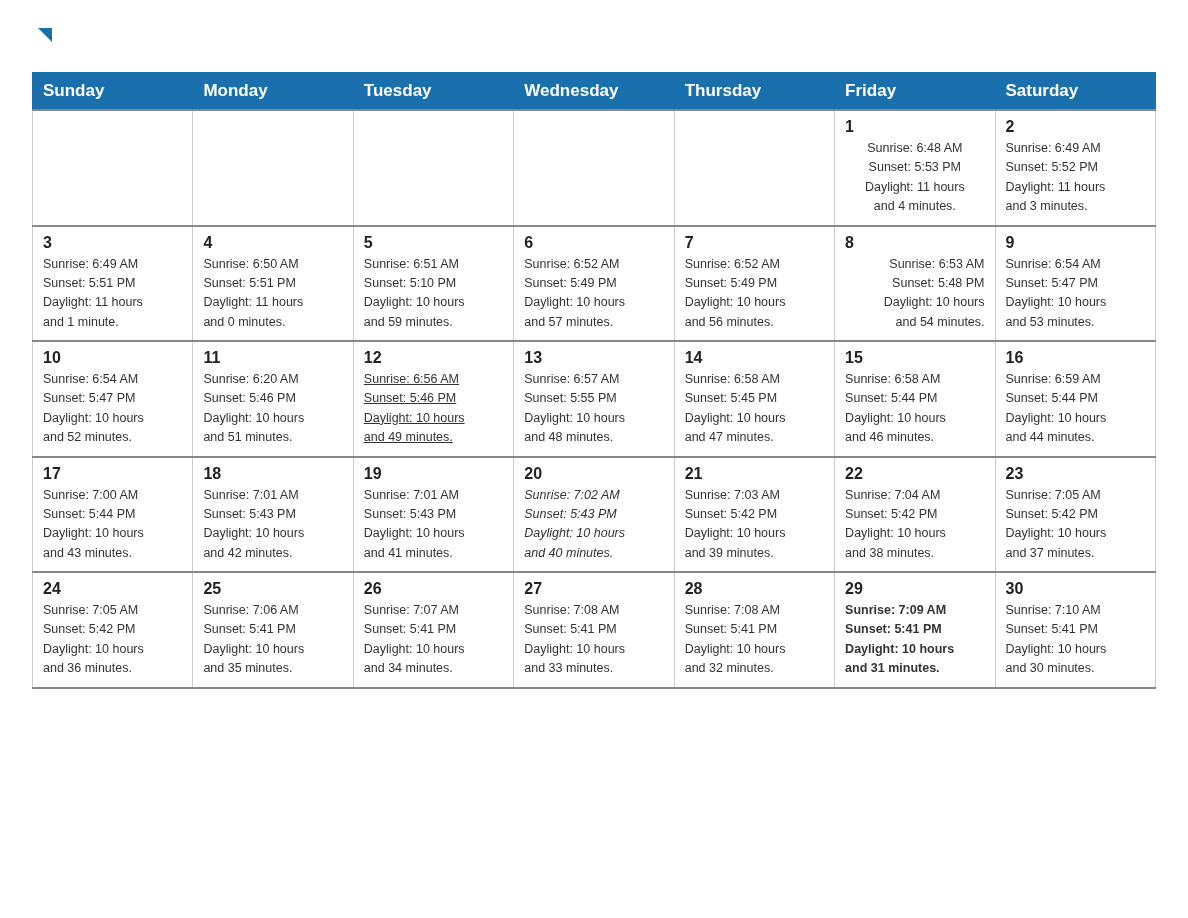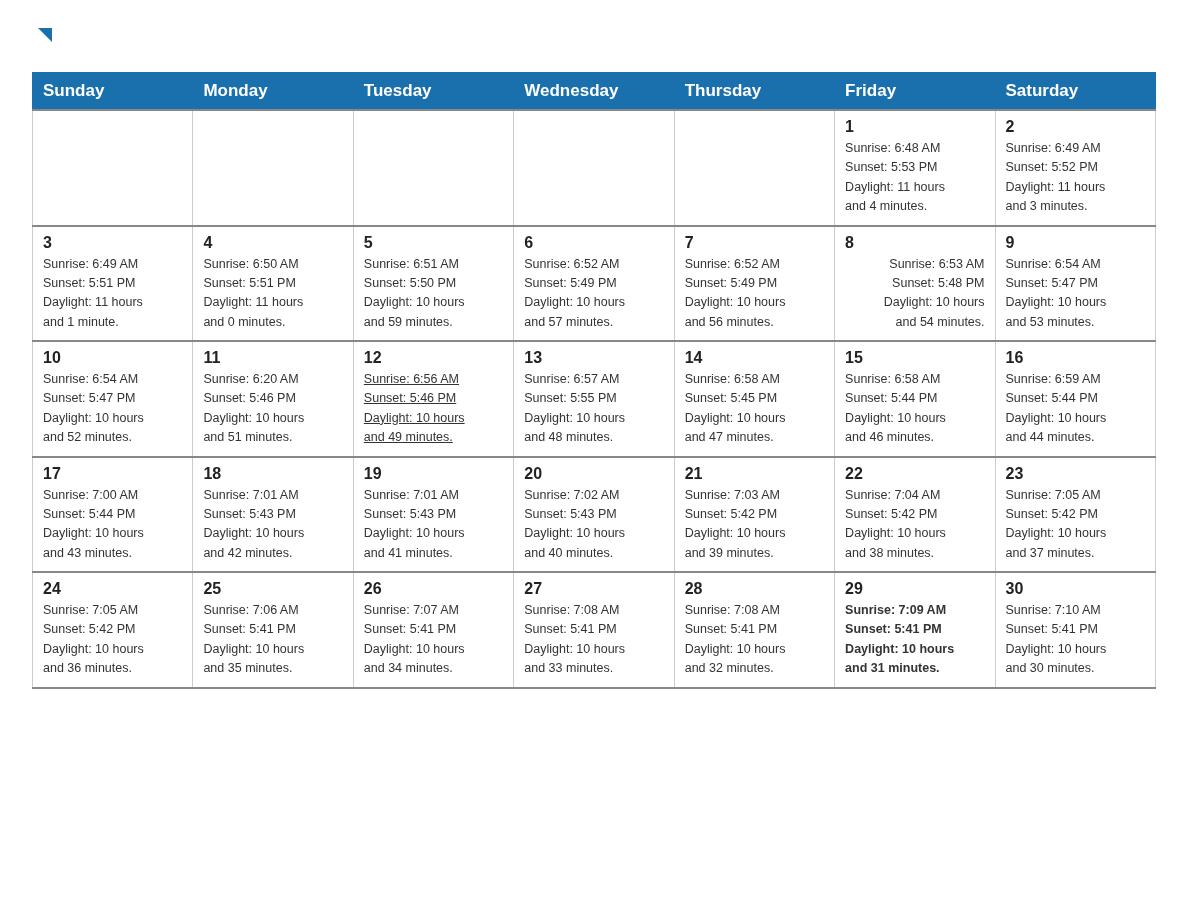--- a/index.html
+++ b/index.html
@@ -127,21 +127,21 @@
   </thead>
   <tbody id="calendar-body">
   <tr>
         <td class="empty-cell"></td>
         <td class="empty-cell"></td>
         <td class="empty-cell"></td>
         <td class="empty-cell"></td>
         <td class="empty-cell"></td>
         <td>
           <span class="day-number">1</span>
-          <div class="day-info" style="white-space: pre-line;">Sunrise: 6:48 AM
+          <div class="day-info" style="white-space: pre-line; text-align: center;">Sunrise: 6:48 AM
 Sunset: 5:53 PM
 Daylight: 11 hours
 and 4 minutes.</div>
         </td>
         <td>
           <span class="day-number">2</span>
           <div class="day-info" style="white-space: pre-line;">Sunrise: 6:49 AM
 Sunset: 5:52 PM
 Daylight: 11 hours
 and 3 minutes.</div>
@@ -158,21 +158,21 @@
         <td>
           <span class="day-number">4</span>
           <div class="day-info" style="white-space: pre-line;">Sunrise: 6:50 AM
 Sunset: 5:51 PM
 Daylight: 11 hours
 and 0 minutes.</div>
         </td>
         <td>
           <span class="day-number">5</span>
           <div class="day-info" style="white-space: pre-line;">Sunrise: 6:51 AM
-Sunset: 5:50 PM
+Sunset: 5:10 PM
 Daylight: 10 hours
 and 59 minutes.</div>
         </td>
         <td>
           <span class="day-number">6</span>
           <div class="day-info" style="white-space: pre-line;">Sunrise: 6:52 AM
 Sunset: 5:49 PM
 Daylight: 10 hours
 and 57 minutes.</div>
         </td>
@@ -266,21 +266,21 @@
         </td>
         <td>
           <span class="day-number">19</span>
           <div class="day-info" style="white-space: pre-line;">Sunrise: 7:01 AM
 Sunset: 5:43 PM
 Daylight: 10 hours
 and 41 minutes.</div>
         </td>
         <td>
           <span class="day-number">20</span>
-          <div class="day-info" style="white-space: pre-line;">Sunrise: 7:02 AM
+          <div class="day-info" style="white-space: pre-line; font-style: italic;">Sunrise: 7:02 AM
 Sunset: 5:43 PM
 Daylight: 10 hours
 and 40 minutes.</div>
         </td>
         <td>
           <span class="day-number">21</span>
           <div class="day-info" style="white-space: pre-line;">Sunrise: 7:03 AM
 Sunset: 5:42 PM
 Daylight: 10 hours
 and 39 minutes.</div>

